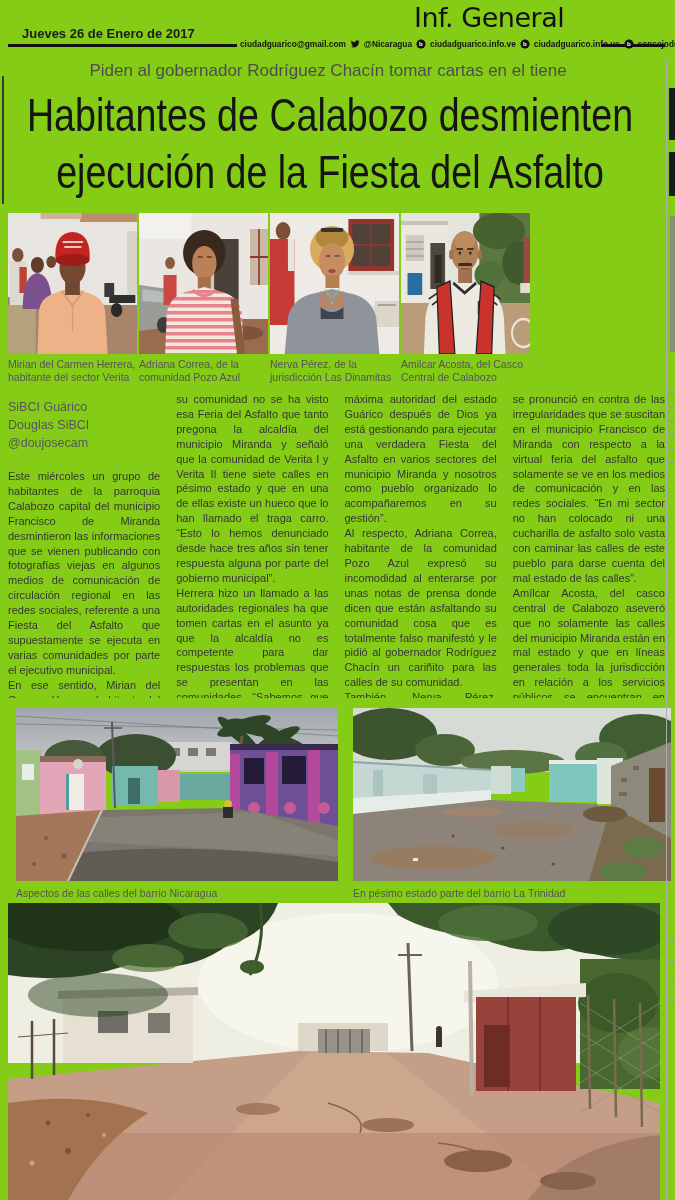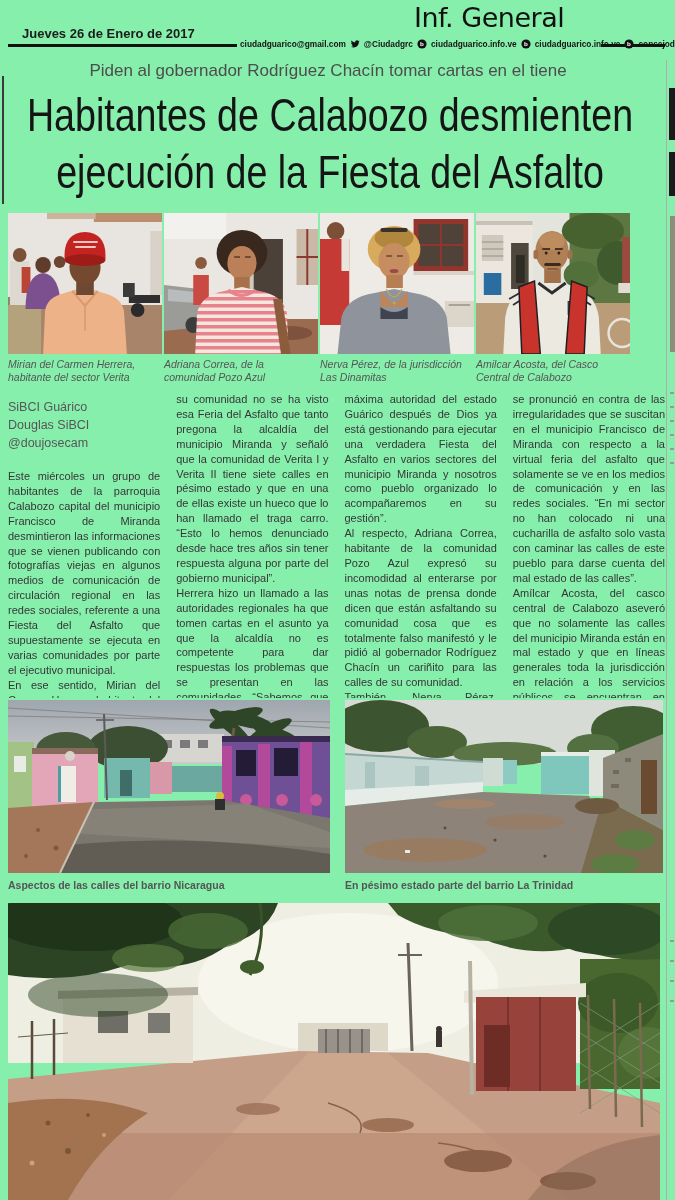--- a/index.html
+++ b/index.html
@@ -1,18 +1,18 @@
 <!DOCTYPE html>
 <html><head>
 <meta charset="utf-8">
 <style>
   html,body{margin:0;padding:0;}
   body{width:675px;height:1200px;background:#ffffff;font-family:"Liberation Sans",sans-serif;
        -webkit-font-smoothing:antialiased;}
-  .page{position:relative;width:675px;height:1200px;background:#86efac;overflow:hidden;}
+  .page{position:relative;width:675px;height:1200px;background:#84cc16;overflow:hidden;}
 
   
   .date{position:absolute;left:22px;top:26px;font-size:13px;font-weight:bold;color:#1c1c1c;}
   .section{position:absolute;left:414px;top:2px;font-size:27px;font-weight:normal;
            letter-spacing:-0.5px;color:#111;font-family:"DejaVu Sans",sans-serif;}
   .rule{position:absolute;height:3px;background:#111;}
   .rule-left{left:8px;top:44px;width:229px;}
   .rule-right{left:601px;top:44px;width:64px;}
   .contacts{position:absolute;left:240px;top:39px;width:360px;display:flex;align-items:flex-end;
             gap:4px;font-size:8.3px;font-weight:bold;color:#141414;white-space:nowrap;}
@@ -22,34 +22,34 @@
   .left-edge{position:absolute;left:2px;top:76px;width:2px;height:128px;background:#3a3a3a;}
 
   
   .kicker{position:absolute;left:8px;top:61px;width:640px;text-align:center;font-size:17px;
           color:#4d4d4d;}
   .headline{position:absolute;left:-60px;top:86px;width:780px;text-align:center;color:#151515;
             font-size:47px;line-height:57px;font-weight:400;transform:scaleX(0.80);
             transform-origin:50% 0;white-space:nowrap;}
 
   
-  .portraits{position:absolute;left:8px;top:213px;width:622px;display:flex;gap:2px;font-style:italic;}
+  .portraits{position:absolute;left:8px;top:213px;width:522px;display:flex;gap:2px;}
   .portraits figure{margin:0;flex:1 1 0;}
   .portraits svg{display:block;width:100%;height:141px;}
   figcaption{margin-top:4px;font-size:10.5px;line-height:13px;color:#555;}
 
   
   .columns{position:absolute;left:8px;top:392px;width:657px;height:306px;display:flex;gap:16px;
            overflow:hidden;justify-content:center;}
   .col{flex:1 1 0;}
   .byline{padding-top:6px;font-size:12.5px;line-height:18px;color:#575757;margin-bottom:17px;}
   .col p{margin:0;font-size:11px;line-height:14.9px;text-align:justify;color:#363636;}
 
   
-  .street{position:absolute;margin:0;font-weight:bold;}
+  .street{position:absolute;margin:8px;}
   .street svg{display:block;}
   .street-left{left:8px;top:700px;width:322px;}
   .street-right{left:345px;top:700px;width:318px;}
   .street figcaption{margin-top:6px;font-size:10.5px;color:#555;}
 
   
   .big-photo{position:absolute;left:8px;top:903px;width:652px;height:297px;}
   .big-photo svg{display:block;width:652px;height:297px;}
 
   
@@ -67,21 +67,21 @@
   <div class="rule rule-left"></div>
   <div class="rule rule-right"></div>
 
   <div class="contacts">
     <span>ciudadguarico@gmail.com</span>
     <span class="c-icon">
       <svg viewBox="0 0 12 12" width="10" height="10">
           <path fill="#111" d="M11.6,2.6c-0.4,0.2-0.8,0.3-1.2,0.4c0.4-0.3,0.8-0.7,0.9-1.2C10.9,2,10.4,2.2,10,2.3C9.6,1.8,9,1.5,8.4,1.5C7.2,1.5,6.2,2.5,6.2,3.7c0,0.2,0,0.3,0.1,0.5C4.4,4.1,2.8,3.2,1.7,1.9C1.5,2.2,1.4,2.6,1.4,3c0,0.8,0.4,1.4,1,1.8C2,4.8,1.6,4.7,1.3,4.5v0c0,1.1,0.8,2,1.8,2.2C2.9,6.8,2.7,6.8,2.5,6.8c-0.1,0-0.3,0-0.4,0c0.3,0.9,1.1,1.5,2.1,1.5c-0.8,0.6-1.7,1-2.8,1c-0.2,0-0.4,0-0.5,0c1,0.6,2.2,1,3.4,1c4.1,0,6.3-3.4,6.3-6.3l0-0.3C11,3.5,11.3,3.1,11.6,2.6z"></path>
         </svg>
     </span>
-    <span>@Ciudadgrc</span>
+    <span>@Nicaragua</span>
     <span class="c-icon">
       <svg viewBox="0 0 12 12" width="10" height="10">
           <circle cx="6" cy="6" r="5.5" fill="#111"></circle>
           <text x="6" y="8.6" font-size="7.5" font-family="Liberation Sans,sans-serif" font-weight="bold" fill="#fff" text-anchor="middle">b</text>
         </svg>
     </span>
     <span>ciudadguarico.info.ve</span>
     <span class="c-icon">
       <svg viewBox="0 0 12 12" width="10" height="10">
           <circle cx="6" cy="6" r="5.5" fill="#111"></circle>

